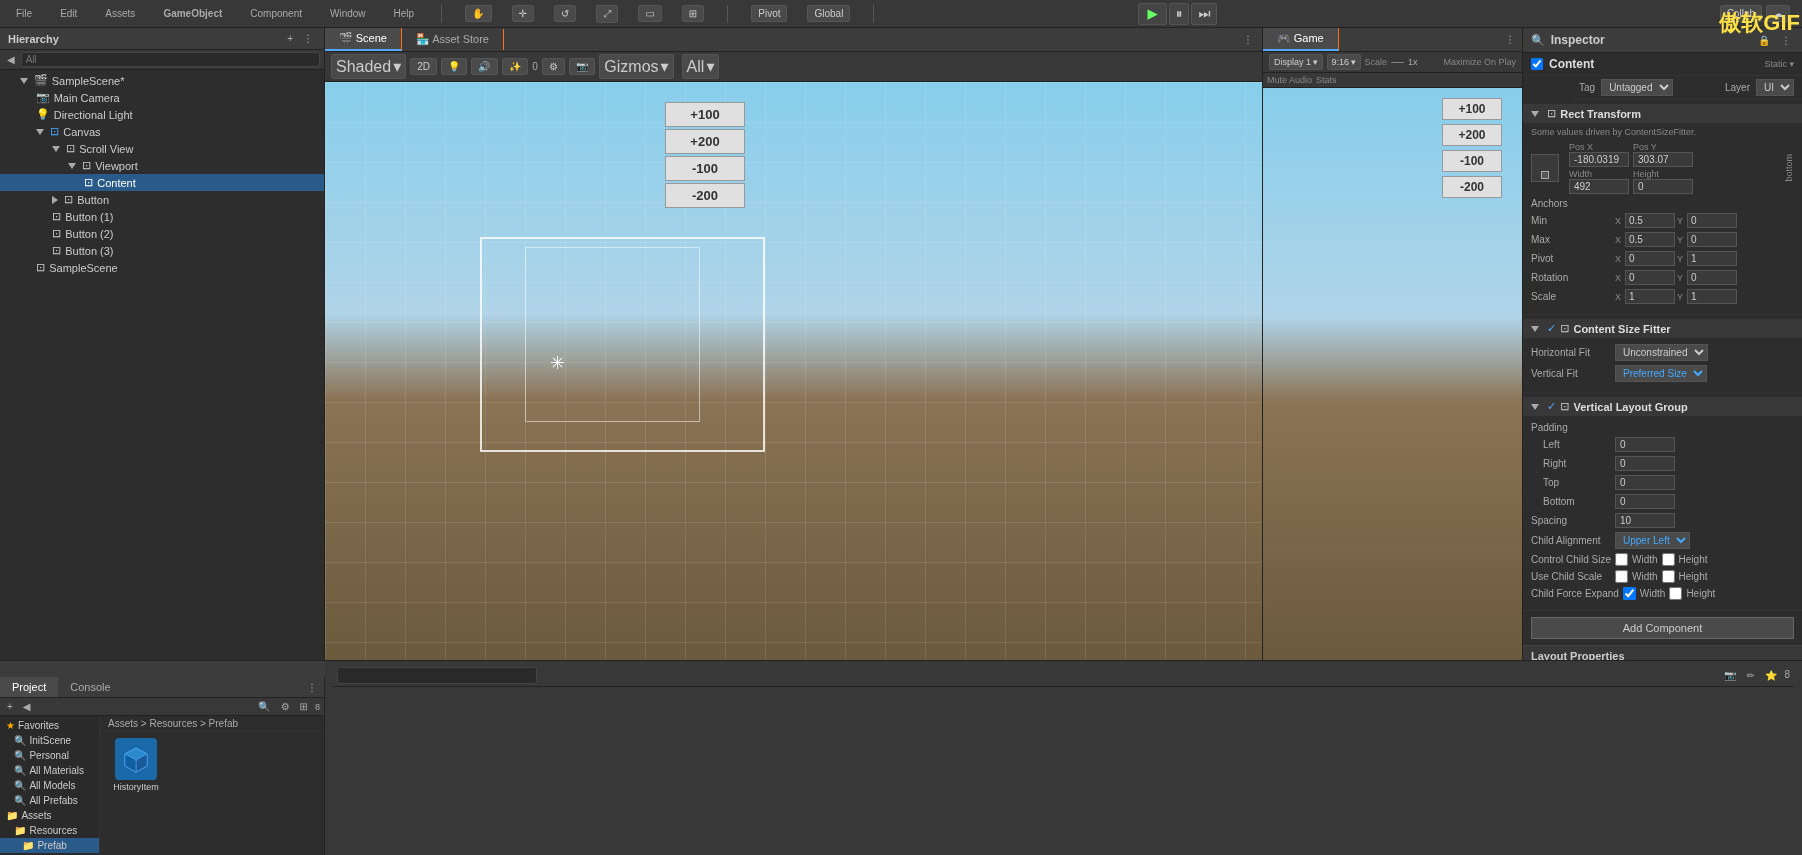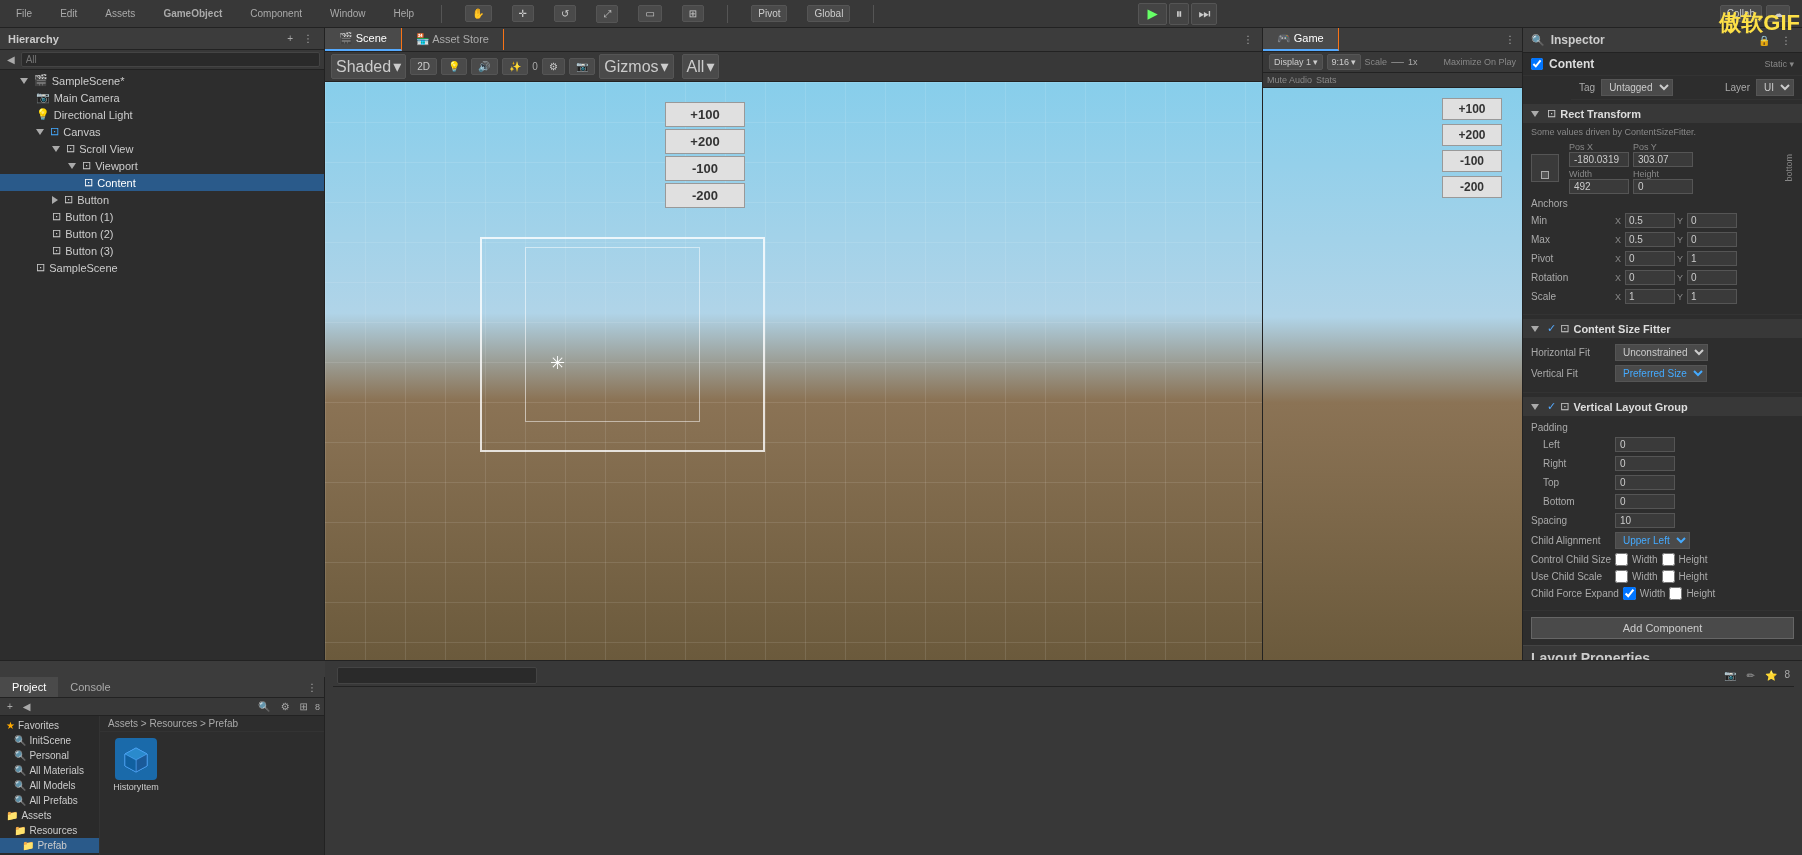--- a/index.html
+++ b/index.html
@@ -351,21 +351,21 @@
       color: #ccc;
       padding: 4px;
       text-align: center;
       font-size: 11px;
       cursor: pointer;
       width: calc(100% - 16px);
     }
     .layout-properties-header {
       background: #383838;
       padding: 4px 8px;
-      font-size: 14px;
+      font-size: 11px;
       font-weight: bold;
       color: #ccc;
       border-top: 1px solid #444;
     }
     .section-toggle {
       display: inline-block;
       width: 0; height: 0;
       border-left: 4px solid transparent;
       border-right: 4px solid transparent;
       border-top: 6px solid #aaa;

